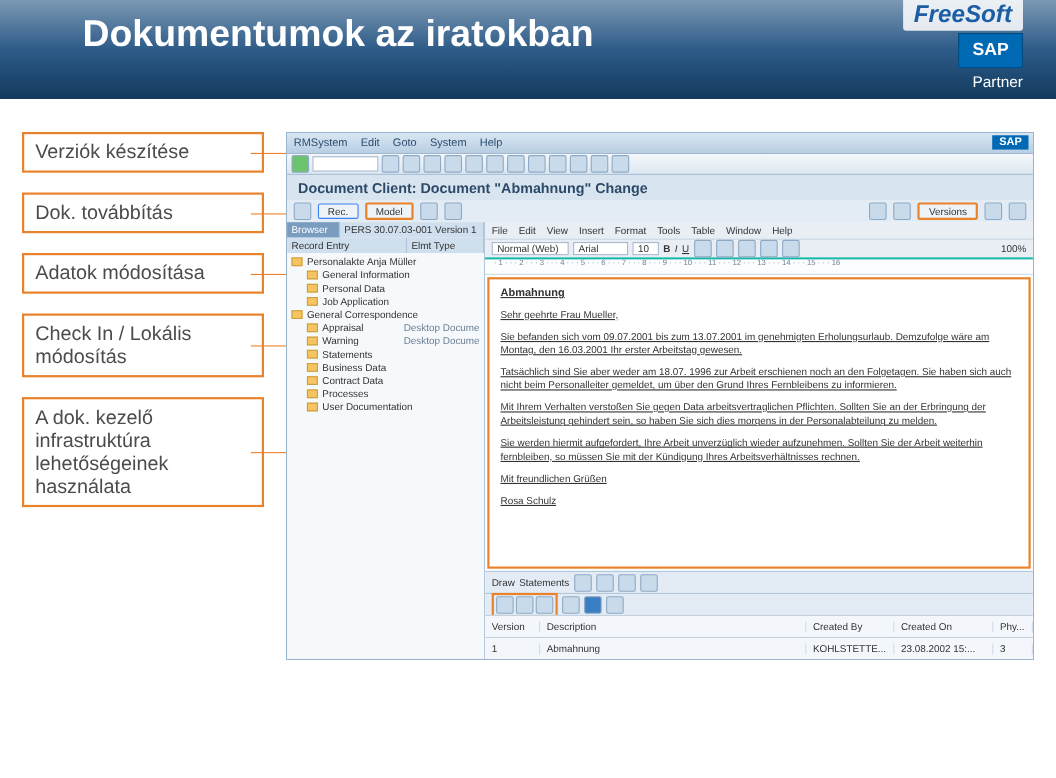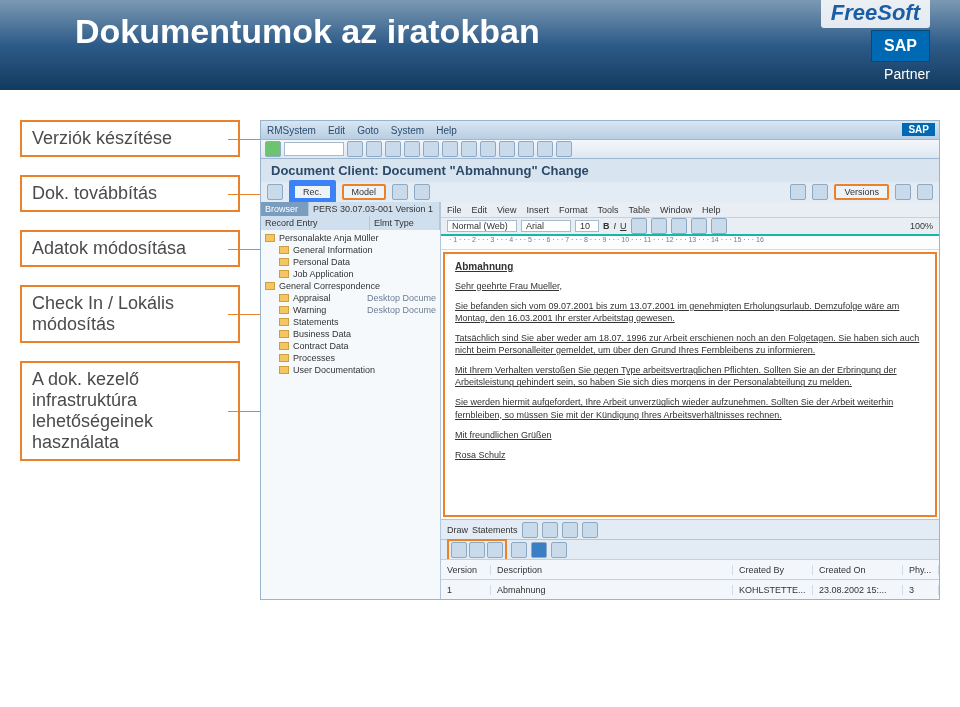--- a/index.html
+++ b/index.html
@@ -18,21 +18,21 @@
   .callout::after { content:''; position:absolute; right:-30px; top:50%; width:40px; height:1px; background:#e9822b;}
   
   .screenshot { flex:1; border:1px solid #99b4ce; background:#e6edf4; font-size:9px; color:#333; position:relative; display:flex; flex-direction:column;}
   .sap-topbar { background:linear-gradient(#d9e6f2,#b8cee3); height:18px; display:flex; align-items:center; gap:12px; padding:0 6px; font-size:10px; color:#2b4c6f;}
   .sap-topbar .sap-logo { position:absolute; right:4px; top:2px; background:#0069b4; color:#fff; font-weight:bold; padding:1px 6px; font-size:10px;}
   .sap-icons { background:linear-gradient(#f4f7fb,#dde7f1); height:20px; border-top:1px solid #9fb8d1; border-bottom:1px solid #9fb8d1; display:flex; align-items:center; padding:0 4px; gap:3px;}
   .tbtn { width:16px; height:16px; background:#c9dbeb; border:1px solid #8ea9c4; border-radius:2px;}
   .tbtn.green{background:#6cc46c;}
   .doc-title { background:#d8e5f1; padding:4px 10px; font-weight:bold; font-size:13px; color:#2c4a68;}
   .doc-subbar { background:#e3ecf5; height:20px; display:flex; align-items:center; gap:6px; padding:0 6px;}
-  .pill { background:#eef3f8; border:6px solid #3b82f6; border-radius:2px; padding:1px 8px; font-size:9px;}
+  .pill { background:#eef3f8; border:1px solid #3b82f6; border-radius:2px; padding:1px 8px; font-size:9px;}
   .hilite { border:2px solid #e9822b; }
   
   .main-area { flex:1; display:flex; min-height:0;}
   .tree-pane { width:180px; background:#f6f9fc; border-right:1px solid #b4c7da; display:flex; flex-direction:column;}
   .tree-head { background:#cfdfee; display:flex; font-size:9px;}
   .tree-head div { padding:2px 4px; border-right:1px solid #b4c7da;}
   .tree-body { flex:1; overflow:hidden; padding:2px 0;}
   .tree-item { display:flex; gap:4px; padding:1px 4px; font-size:9px; align-items:center;}
   .tree-item .ic { width:10px; height:8px; background:#f6c460; border:1px solid #caa040;}
   .tree-item.level2 { padding-left:18px;}
@@ -204,21 +204,21 @@
           <span class="tbtn"></span>
           <span style="flex:1"></span>
           <span>100%</span>
         </div>
         <div class="ruler">· 1 · · · 2 · · · 3 · · · 4 · · · 5 · · · 6 · · · 7 · · · 8 · · · 9 · · · 10 · · · 11 · · · 12 · · · 13 · · · 14 · · · 15 · · · 16</div>
         <div class="letter">
           <h4>Abmahnung</h4>
           <p>Sehr geehrte Frau Mueller,</p>
           <p>Sie befanden sich vom 09.07.2001 bis zum 13.07.2001 im genehmigten Erholungsurlaub. Demzufolge wäre am Montag, den 16.03.2001 Ihr erster Arbeitstag gewesen.</p>
           <p>Tatsächlich sind Sie aber weder am 18.07. 1996 zur Arbeit erschienen noch an den Folgetagen. Sie haben sich auch nicht beim Personalleiter gemeldet, um über den Grund Ihres Fernbleibens zu informieren.</p>
-          <p>Mit Ihrem Verhalten verstoßen Sie gegen Type arbeitsvertraglichen Pflichten. Sollten Sie an der Erbringung der Arbeitsleistung gehindert sein, so haben Sie sich dies morgens in der Personalabteilung zu melden.</p>
+          <p>Mit Ihrem Verhalten verstoßen Sie gegen Data arbeitsvertraglichen Pflichten. Sollten Sie an der Erbringung der Arbeitsleistung gehindert sein, so haben Sie sich dies morgens in der Personalabteilung zu melden.</p>
           <p>Sie werden hiermit aufgefordert, Ihre Arbeit unverzüglich wieder aufzunehmen. Sollten Sie der Arbeit weiterhin fernbleiben, so müssen Sie mit der Kündigung Ihres Arbeitsverhältnisses rechnen.</p>
           <p>Mit freundlichen Grüßen</p>
           <p>Rosa Schulz</p>
         </div>
         <div class="bottom-bar">
           <span>Draw</span>
           <span>Statements</span>
           <span class="tbtn"></span>
           <span class="tbtn"></span>
           <span class="tbtn"></span>

